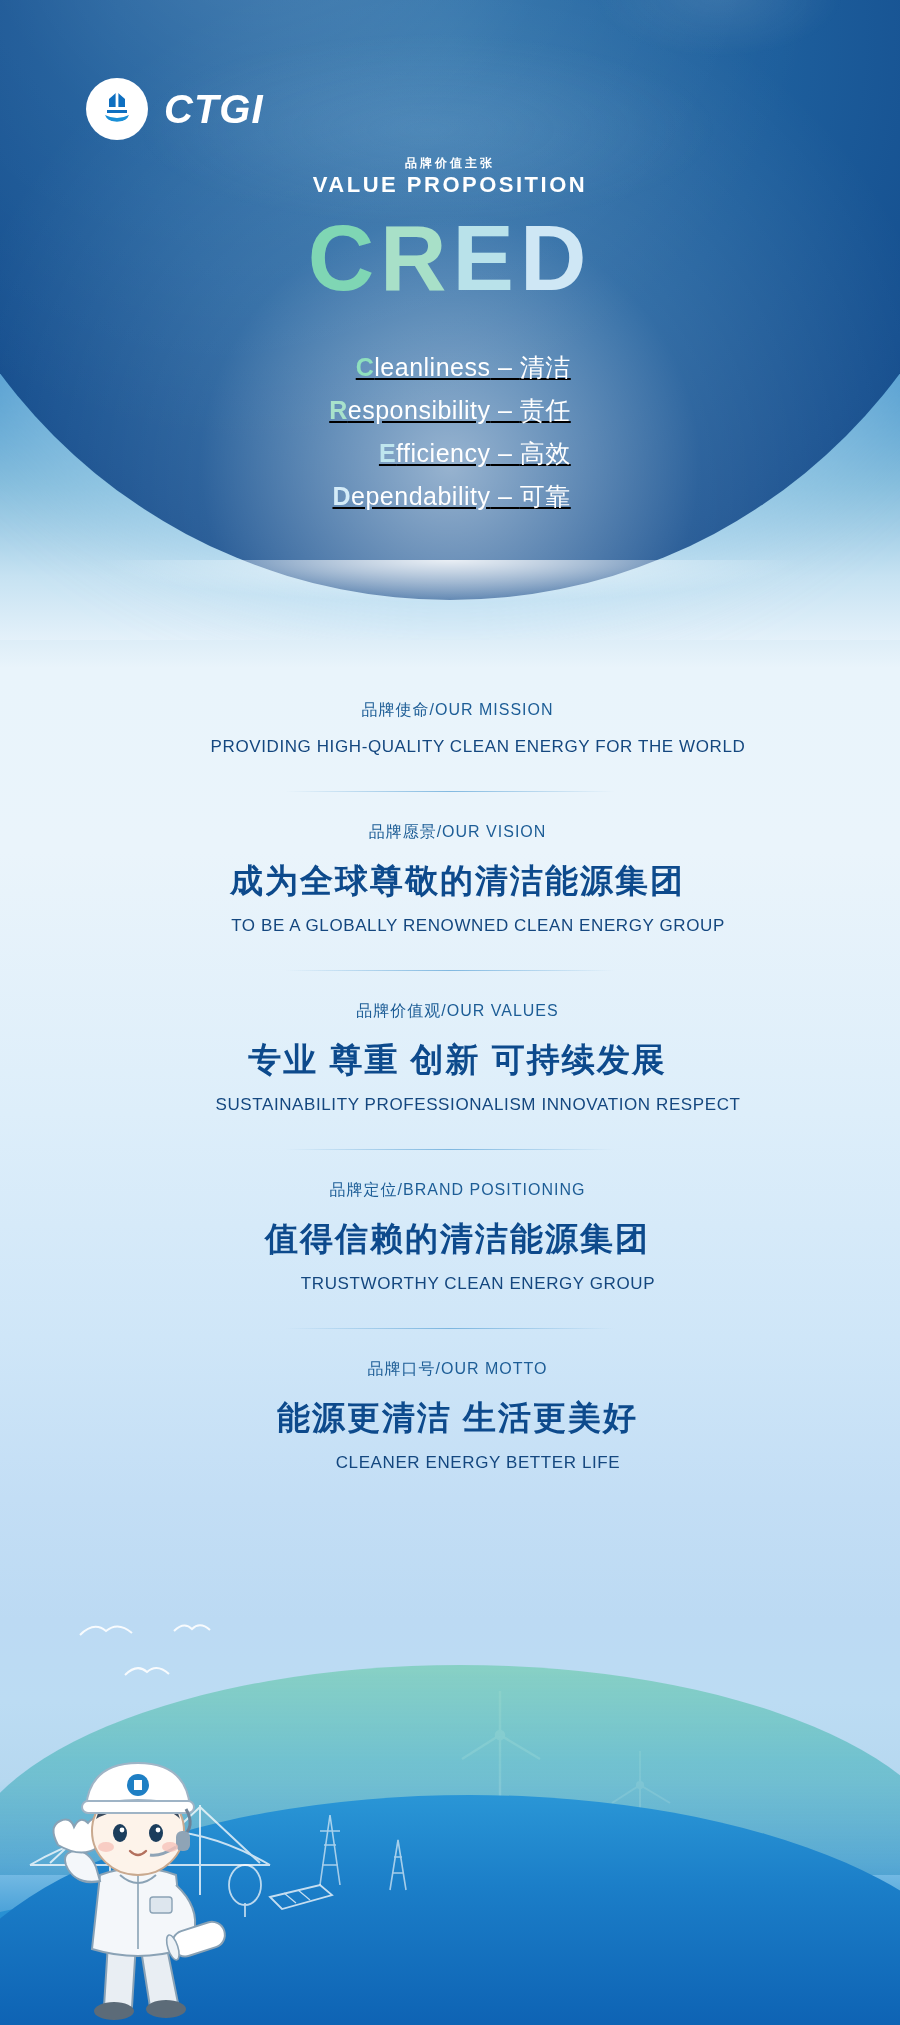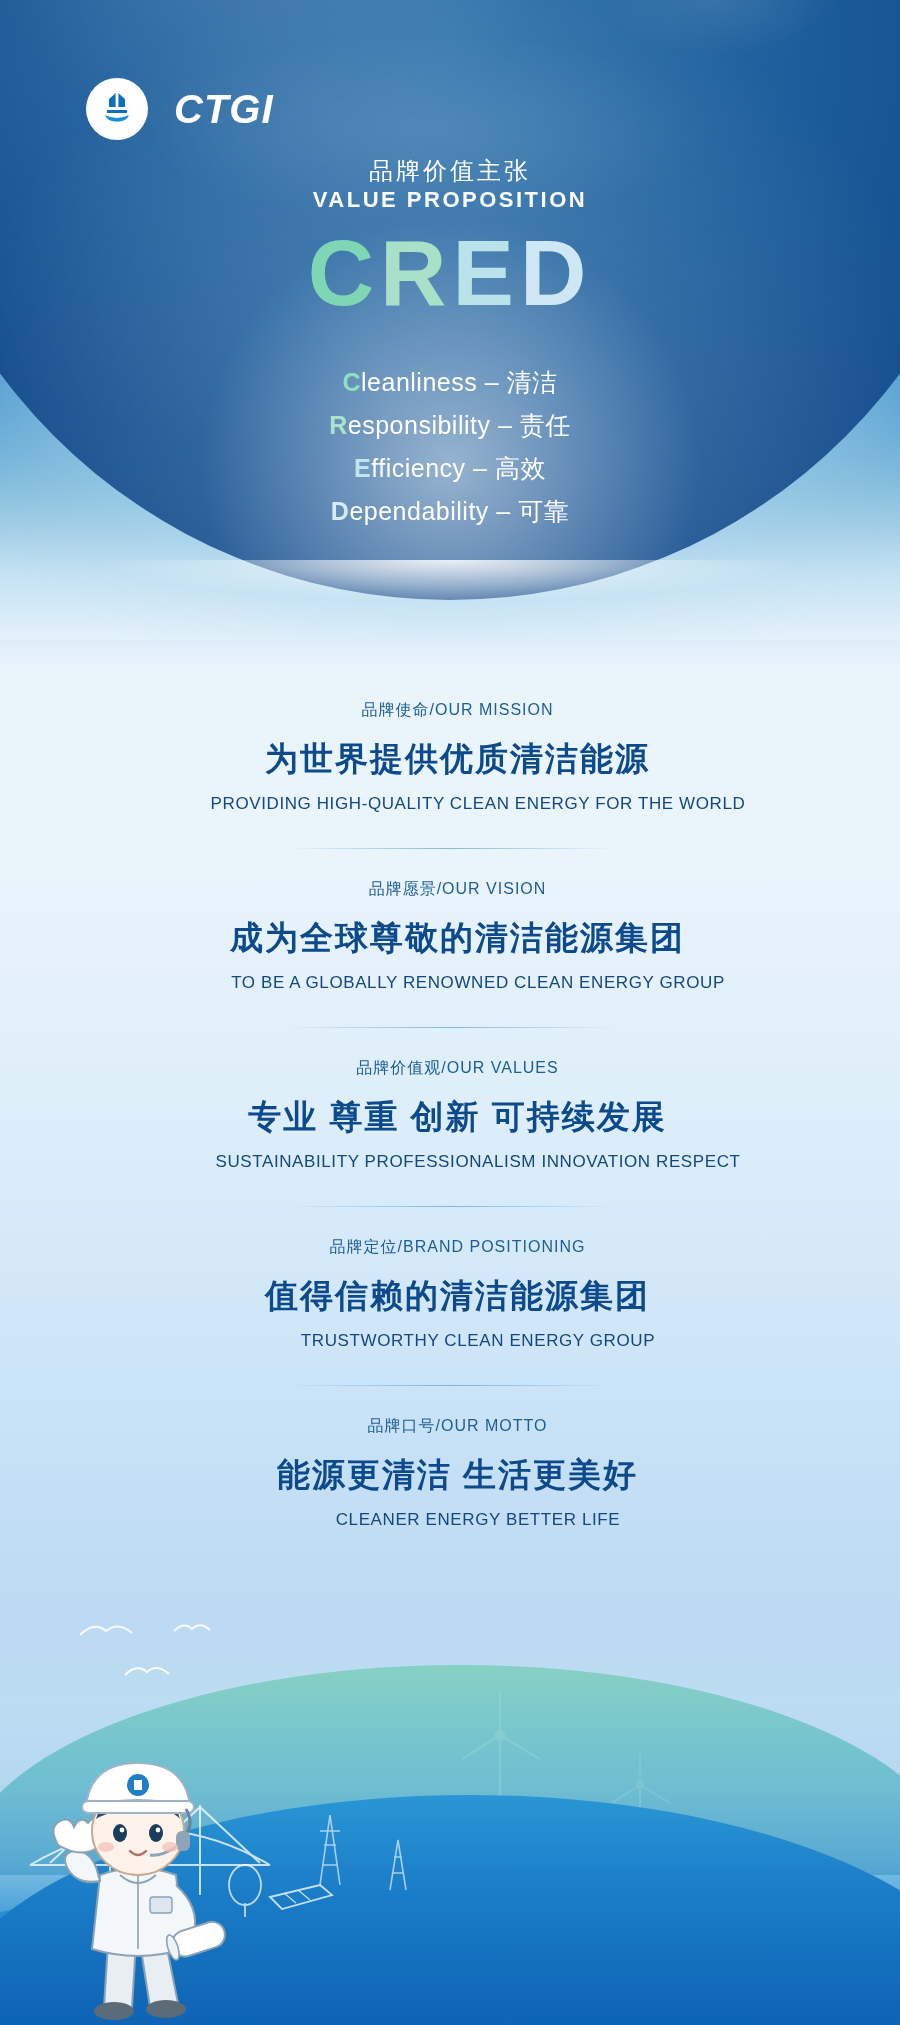--- a/index.html
+++ b/index.html
@@ -87,21 +87,21 @@
     pointer-events: none;
   }
 
   
   .logo {
     position: absolute;
     left: 86px;
     top: 78px;
     display: flex;
     align-items: center;
-    gap: 26px;
+    gap: 16px;
   }
   .logo-mark {
     width: 62px;
     height: 62px;
     border-radius: 50%;
     background: #ffffff;
     display: flex;
     align-items: center;
     justify-content: center;
   }
@@ -117,23 +117,23 @@
   
   .vp {
     position: absolute;
     left: 0;
     top: 155px;
     width: 900px;
     text-align: center;
   }
   .vp-cn {
     color: #ffffff;
-    font-size: 24px;
+    font-size: 12px;
     letter-spacing: 3px;
-    font-weight: normal;
+    font-weight: bold;
   }
   .vp-en {
     color: #ffffff;
     font-size: 22px;
     letter-spacing: 2.5px;
     font-weight: bold;
     margin-top: 0;
   }
   .cred {
     margin-top: 14px;
@@ -143,21 +143,22 @@
     line-height: 1;
   }
   .cred .c { color: #7fd6b4; }
   .cred .r { color: #a8e0c8; }
   .cred .e { color: #b9e2ea; }
   .cred .d { color: #cfe7f5; }
 
   .cred-list {
     margin-top: 42px;
     display: inline-block;
-    text-align: center;
+    text-align: right;
+    text-decoration: underline;
   }
   .cred-item {
     font-size: 25px;
     color: #ffffff;
     line-height: 1.72;
     letter-spacing: 0.5px;
   }
   .cred-item .k { font-weight: bold; }
   .k-c { color: #8fe0bd; }
   .k-r { color: #a8e2cb; }
@@ -295,21 +296,20 @@
       <div class="cred-item">
         <span class="k k-d">D</span><span>ependability</span><span> – </span><span>可靠</span>
       </div>
     </div>
   </div>
 
   <div class="sections">
 
     <div class="section">
       <div class="sec-label">品牌使命/OUR MISSION</div>
-      <div class="sec-cn">为世界提供优质清洁能源</div>
       <div class="sec-en">PROVIDING HIGH-QUALITY CLEAN ENERGY FOR THE WORLD</div>
     </div>
     <div class="divider"></div>
 
     <div class="section">
       <div class="sec-label">品牌愿景/OUR VISION</div>
       <div class="sec-cn">成为全球尊敬的清洁能源集团</div>
       <div class="sec-en">TO BE A GLOBALLY RENOWNED CLEAN ENERGY GROUP</div>
     </div>
     <div class="divider"></div>

